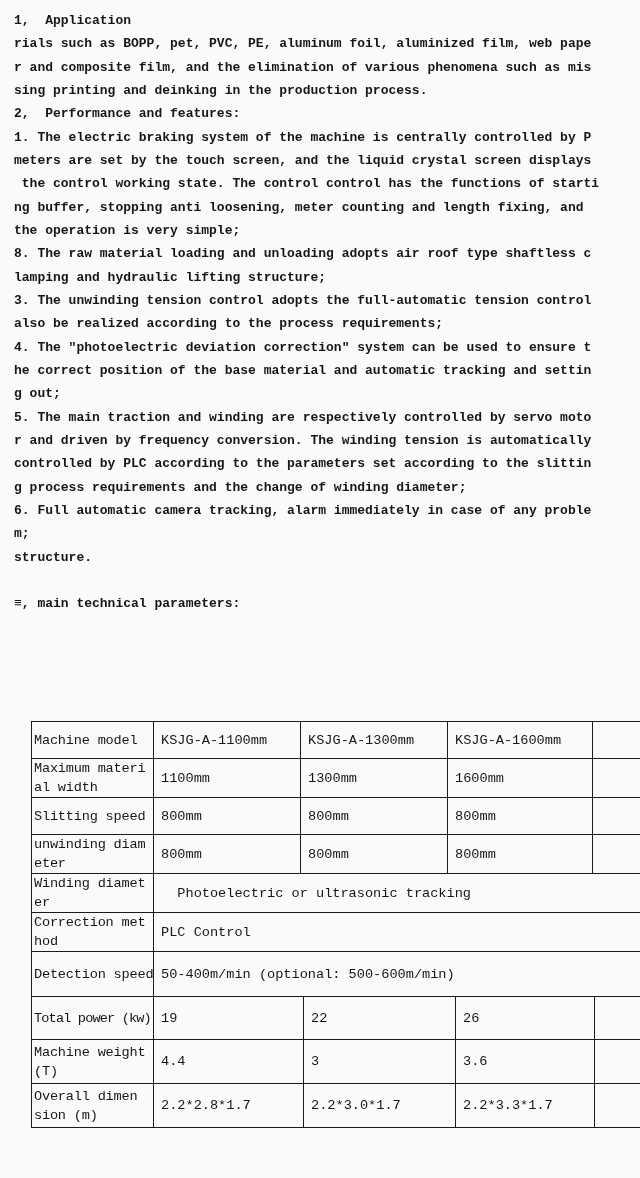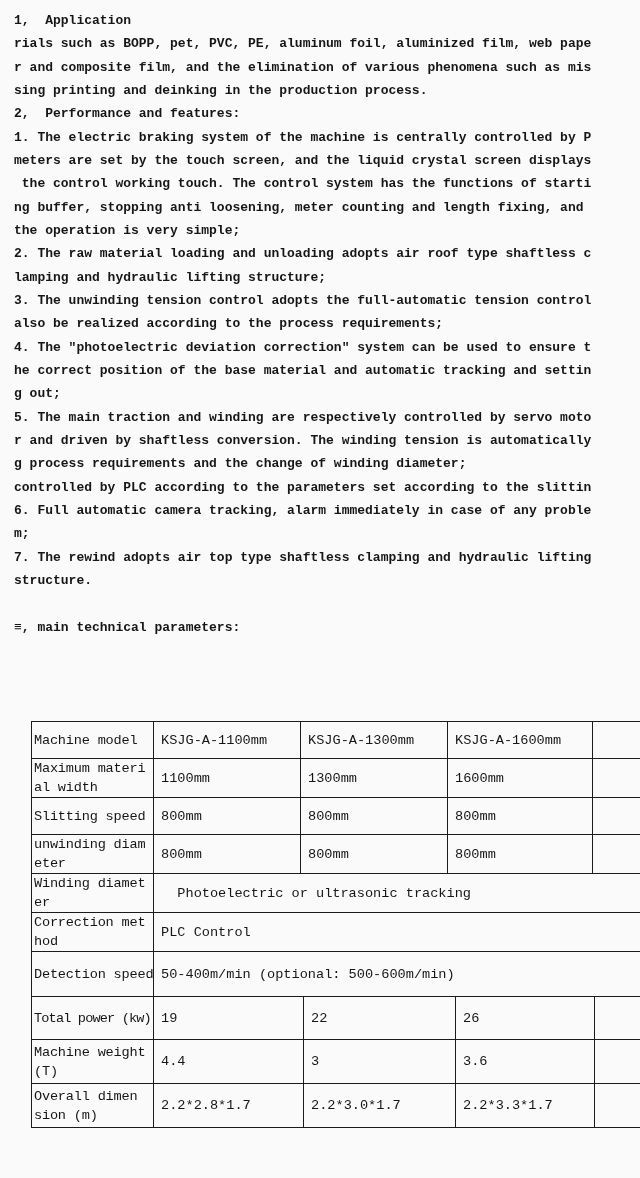--- a/index.html
+++ b/index.html
@@ -58,37 +58,36 @@
 
   <div class="doc-text">
 
   <div class="doc-line">1,  Application</div>
       <div class="doc-line">rials such as BOPP, pet, PVC, PE, aluminum foil, aluminized film, web pape</div>
       <div class="doc-line">r and composite film, and the elimination of various phenomena such as mis</div>
       <div class="doc-line">sing printing and deinking in the production process.</div>
       <div class="doc-line">2,  Performance and features:</div>
       <div class="doc-line">1. The electric braking system of the machine is centrally controlled by P</div>
       <div class="doc-line">meters are set by the touch screen, and the liquid crystal screen displays</div>
-      <div class="doc-line"> the control working touch. The control system has the functions of starti</div>
+      <div class="doc-line"> the control working state. The control control has the functions of starti</div>
       <div class="doc-line">ng buffer, stopping anti loosening, meter counting and length fixing, and</div>
       <div class="doc-line">the operation is very simple;</div>
-      <div class="doc-line">2. The raw material loading and unloading adopts air roof type shaftless c</div>
+      <div class="doc-line">8. The raw material loading and unloading adopts air roof type shaftless c</div>
       <div class="doc-line">lamping and hydraulic lifting structure;</div>
       <div class="doc-line">3. The unwinding tension control adopts the full-automatic tension control</div>
       <div class="doc-line">also be realized according to the process requirements;</div>
       <div class="doc-line">4. The ″photoelectric deviation correction″ system can be used to ensure t</div>
       <div class="doc-line">he correct position of the base material and automatic tracking and settin</div>
       <div class="doc-line">g out;</div>
       <div class="doc-line">5. The main traction and winding are respectively controlled by servo moto</div>
-      <div class="doc-line">r and driven by shaftless conversion. The winding tension is automatically</div>
+      <div class="doc-line">r and driven by frequency conversion. The winding tension is automatically</div>
+      <div class="doc-line">controlled by PLC according to the parameters set according to the slittin</div>
       <div class="doc-line">g process requirements and the change of winding diameter;</div>
-      <div class="doc-line">controlled by PLC according to the parameters set according to the slittin</div>
       <div class="doc-line">6. Full automatic camera tracking, alarm immediately in case of any proble</div>
       <div class="doc-line">m;</div>
-      <div class="doc-line">7. The rewind adopts air top type shaftless clamping and hydraulic lifting</div>
       <div class="doc-line">structure.</div>
       <div class="doc-line"></div>
       <div class="doc-line">≡, main technical parameters: </div>
     </div>
 
   <div class="param-table">
     <table class="t-top">
       <colgroup>
         <col style="width:122px">
           <col style="width:147px">

